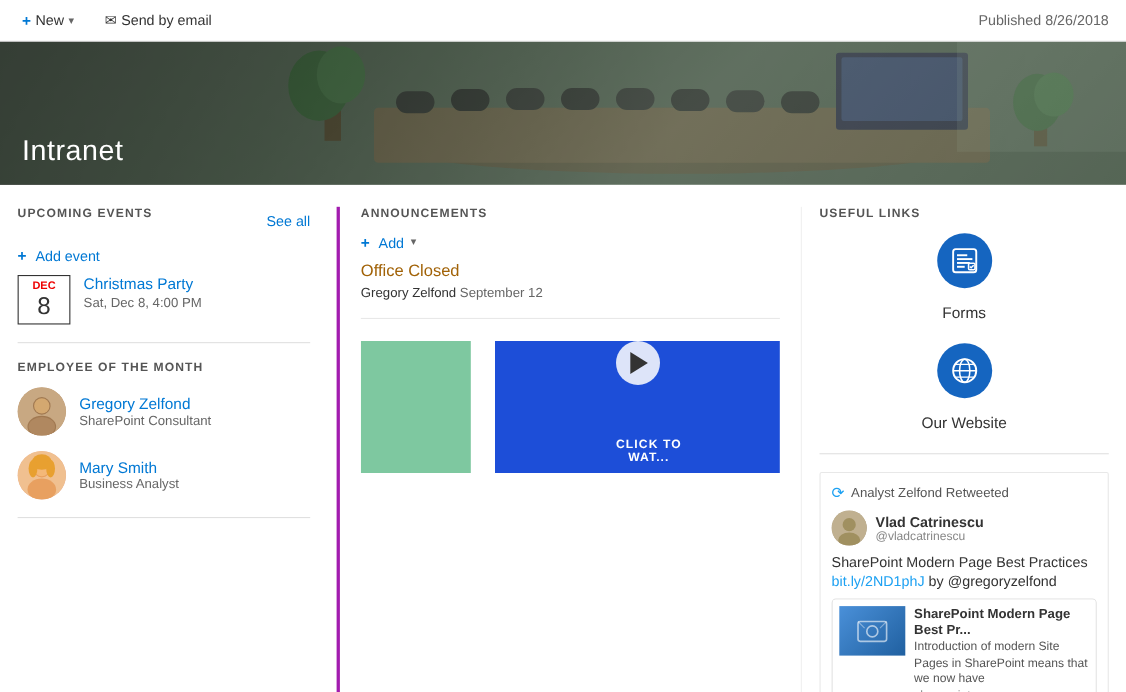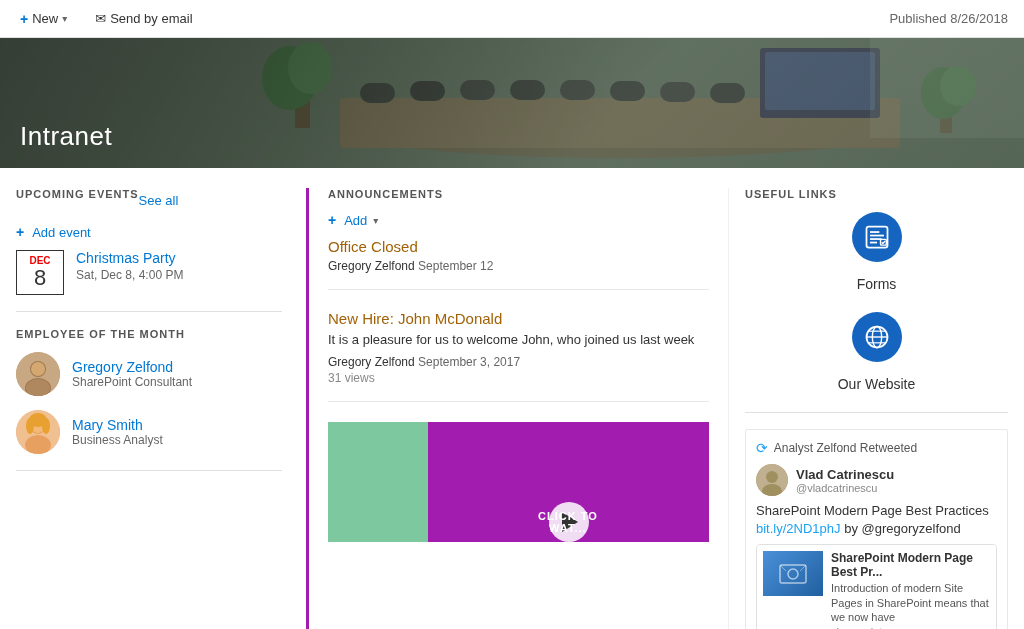--- a/index.html
+++ b/index.html
@@ -45,21 +45,21 @@
 
     
     .col-left { width: 290px; flex-shrink: 0; padding-right: 24px; }
 
     
     .section-title {
       font-size: 11px; font-weight: 600; letter-spacing: 1px;
       color: #555; margin-bottom: 12px; text-transform: uppercase;
     }
     .section-header {
-      display: flex; align-items: center; 
+      display: flex; align-items: center; justify-content: space-between;
       margin-bottom: 12px;
     }
     .see-all { color: #0078d4; font-size: 13px; cursor: pointer; text-decoration: none; }
     .add-btn {
       display: flex; align-items: center; gap: 4px;
       color: #0078d4; font-size: 13px; cursor: pointer;
       background: none; border: none; padding: 0; margin-bottom: 10px;
     }
     .event-item { display: flex; align-items: flex-start; gap: 12px; margin-bottom: 10px; }
     .event-date-box {
@@ -104,23 +104,23 @@
 
     
     .video-area {
       display: flex; gap: 0; margin-top: 8px; height: 120px;
       overflow: hidden;
     }
     .video-green {
       width: 100px; background: #7ec8a0; flex-shrink: 0;
     }
     .video-player {
-      flex: 1; background: #a21caf;
-      display: flex; align-items: flex-end; justify-content: center;
-      position: relative; cursor: pointer;
+      flex: 1; background: #1d4ed8;
+      display: flex; align-items: flex-start; justify-content: center;
+      position: relative; cursor: pointer; margin-left: 22px;
     }
     .play-btn {
       width: 40px; height: 40px; background: rgba(255,255,255,0.85);
       border-radius: 50%; display: flex; align-items: center; justify-content: center;
     }
     .play-triangle {
       width: 0; height: 0;
       border-top: 10px solid transparent;
       border-bottom: 10px solid transparent;
       border-left: 16px solid #333;
@@ -312,30 +312,20 @@
 
     <div class="announcement-item">
       <div class="ann-title">Office Closed</div>
       <div class="ann-meta">
         <strong>Gregory Zelfond</strong>
         <span> </span>
         <span>September 12</span>
       </div>
     </div>
 
-    <div class="announcement-item">
-      <div class="ann-title">New Hire: John McDonald</div>
-      <div class="ann-body">It is a pleasure for us to welcome John, who joined us last week</div>
-      <div class="ann-meta">
-        <strong>Gregory Zelfond</strong>
-        <span> </span>
-        <span>September 3, 2017</span>
-      </div>
-      <div class="ann-views">31 views</div>
-    </div>
 
     <div class="video-area">
       <div class="video-green"></div>
       <div class="video-player">
         <div class="play-btn">
           <div class="play-triangle"></div>
         </div>
         <div class="video-overlay-text">CLICK TO<br>WAT...</div>
       </div>
     </div>

